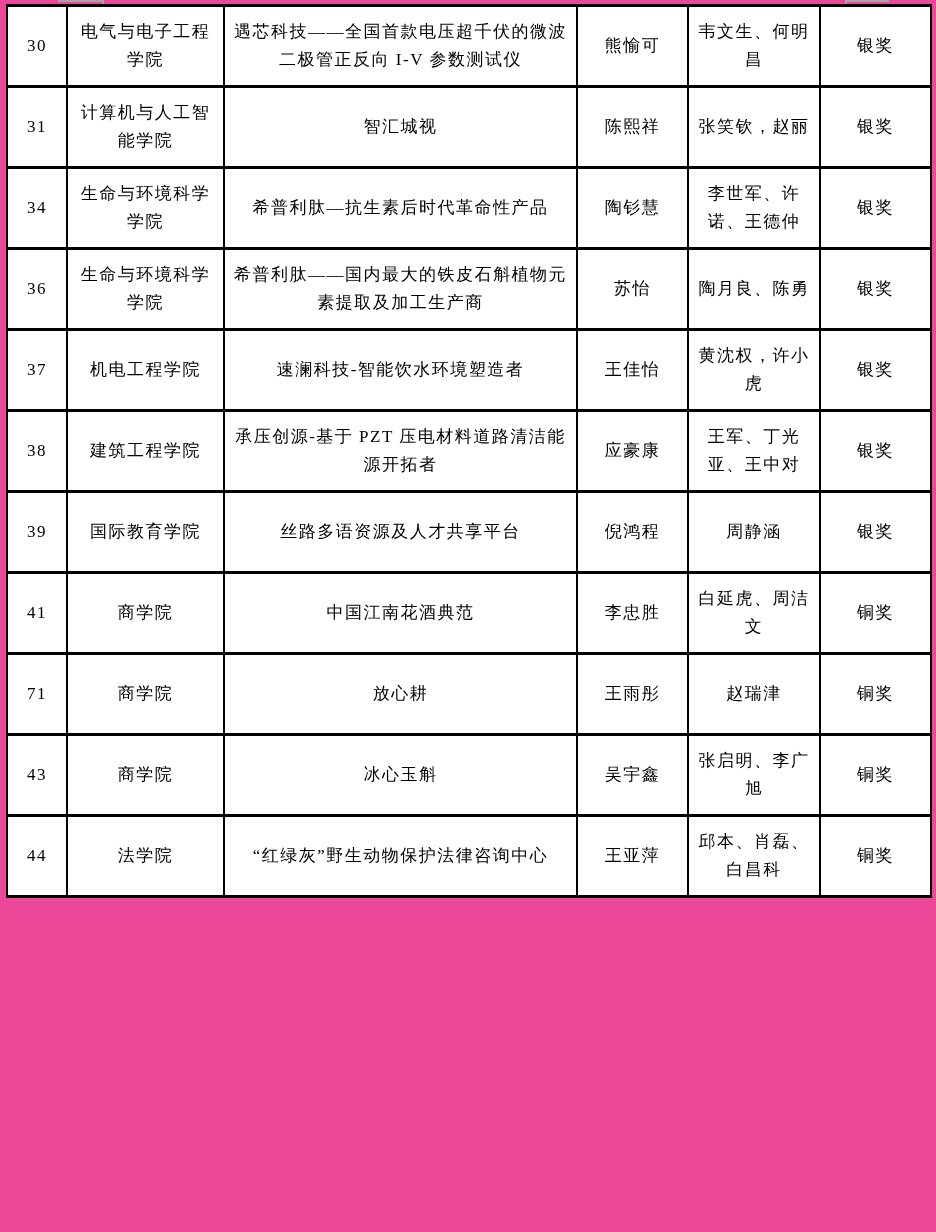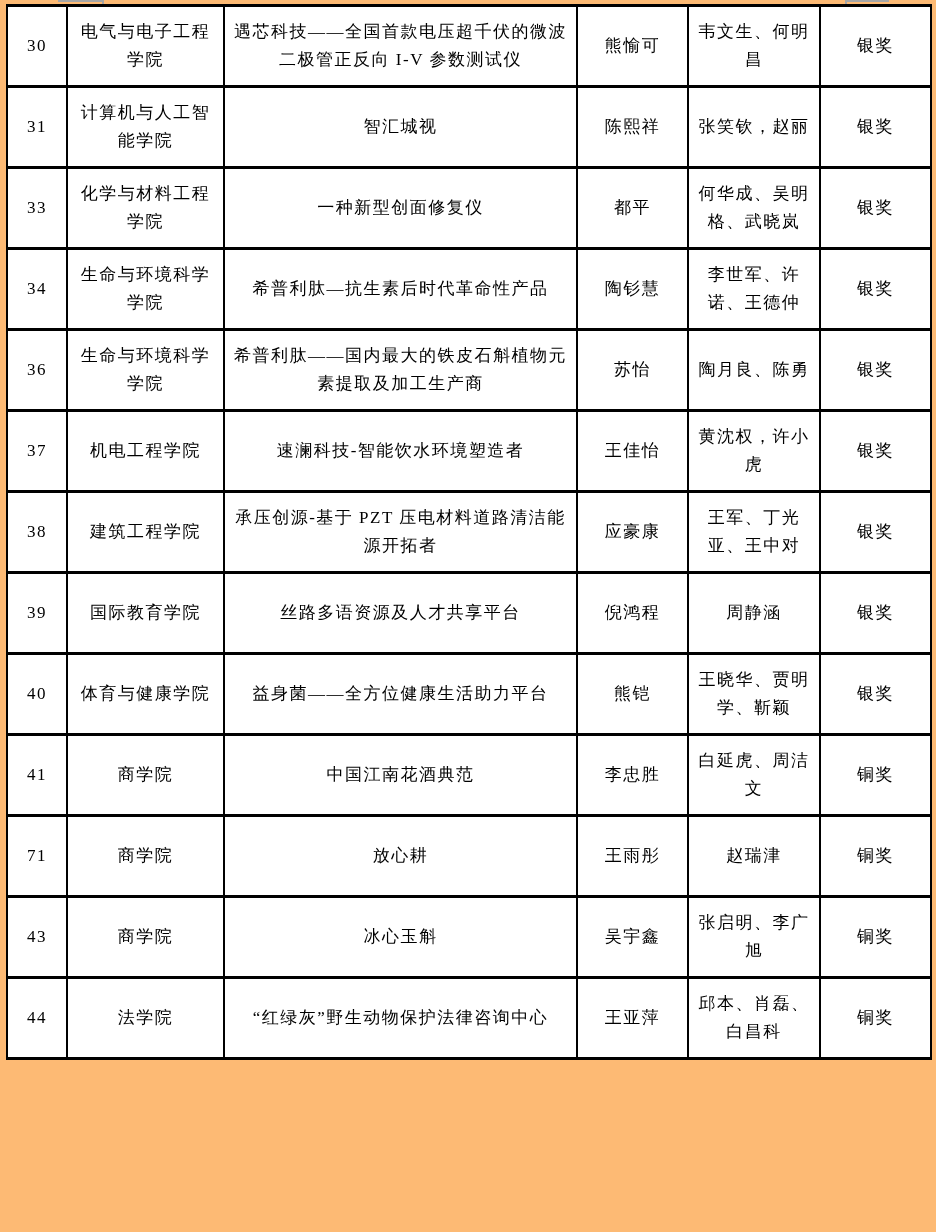--- a/index.html
+++ b/index.html
@@ -9,21 +9,21 @@
     width: 936px;
     height: 1232px;
     overflow: hidden;
     font-family: "Liberation Serif", "DejaVu Serif", serif;
     color: #000000;
   }
   .page {
     position: relative;
     width: 936px;
     height: 1232px;
-    background: #fdba74;
+    background: #ec4899;
   }
   
   .artifact {
     position: absolute;
     top: 0;
     height: 5px;
     border-top: 2px solid #a6a6a6;
   }
   .artifact.left {
     left: 58px;
@@ -98,28 +98,20 @@
     <tr>
       <td class="col-no">31</td>
       <td class="col-college">计算机与人工智能学院</td>
       <td class="col-title">智汇城视</td>
       <td class="col-leader">陈熙祥</td>
       <td class="col-members">张笑钦，赵丽</td>
       <td class="col-award">银奖</td>
     </tr>
 
 
-    <tr>
-      <td class="col-no">33</td>
-      <td class="col-college">化学与材料工程学院</td>
-      <td class="col-title">一种新型创面修复仪</td>
-      <td class="col-leader">都平</td>
-      <td class="col-members">何华成、吴明格、武晓岚</td>
-      <td class="col-award">银奖</td>
-    </tr>
 
     <tr>
       <td class="col-no">34</td>
       <td class="col-college">生命与环境科学学院</td>
       <td class="col-title">希普利肽—抗生素后时代革命性产品</td>
       <td class="col-leader">陶钐慧</td>
       <td class="col-members">李世军、许诺、王德仲</td>
       <td class="col-award">银奖</td>
     </tr>
 
@@ -153,28 +145,20 @@
 
     <tr>
       <td class="col-no">39</td>
       <td class="col-college">国际教育学院</td>
       <td class="col-title">丝路多语资源及人才共享平台</td>
       <td class="col-leader">倪鸿程</td>
       <td class="col-members">周静涵</td>
       <td class="col-award">银奖</td>
     </tr>
 
-    <tr>
-      <td class="col-no">40</td>
-      <td class="col-college">体育与健康学院</td>
-      <td class="col-title">益身菌——全方位健康生活助力平台</td>
-      <td class="col-leader">熊铠</td>
-      <td class="col-members">王晓华、贾明学、靳颖</td>
-      <td class="col-award">银奖</td>
-    </tr>
 
     <tr>
       <td class="col-no">41</td>
       <td class="col-college">商学院</td>
       <td class="col-title">中国江南花酒典范</td>
       <td class="col-leader">李忠胜</td>
       <td class="col-members">白延虎、周洁文</td>
       <td class="col-award">铜奖</td>
     </tr>
 

